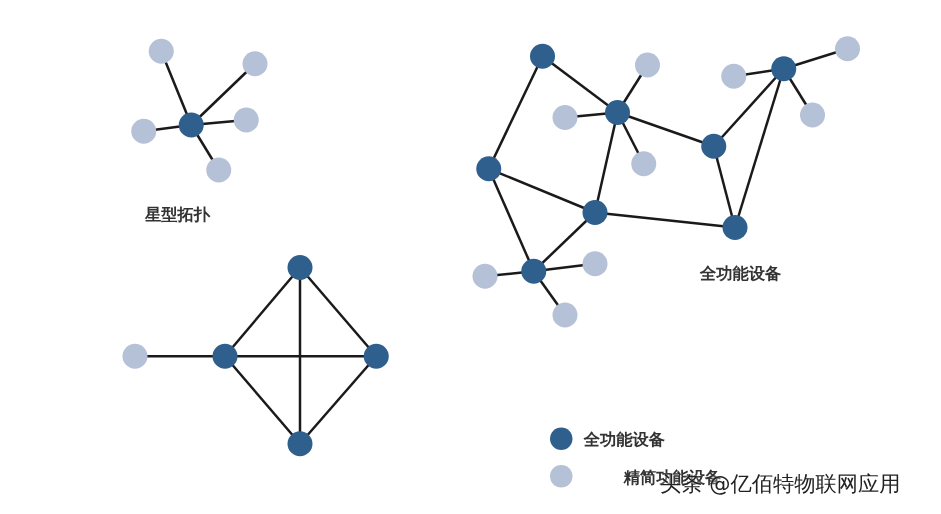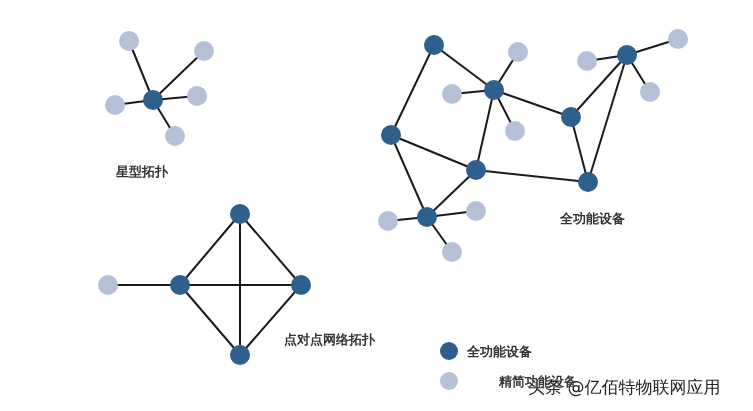--- a/index.html
+++ b/index.html
@@ -77,21 +77,20 @@
         <circle cx="678" cy="39" r="10" fill="#b5c1d7"></circle>
         <circle cx="650" cy="92" r="10" fill="#b5c1d7"></circle>
         <circle cx="388" cy="221" r="10" fill="#b5c1d7"></circle>
         <circle cx="476" cy="211" r="10" fill="#b5c1d7"></circle>
         <circle cx="452" cy="252" r="10" fill="#b5c1d7"></circle>
       </g>
     </svg>
 
   <div class="lbl" style="left:116px;top:163px;">星型拓扑</div>
   <div class="lbl" style="left:560px;top:210px;">全功能设备</div>
-  <div class="lbl" style="left:284px;top:331px;">点对点网络拓扑</div>
 
   <div>
     <div class="legend-dot" id="ld-full" style="left: 440px; top: 342px; background: rgb(47, 95, 140);"></div>
     <div class="lbl" style="left:467px;top:343px;text-align:right;">全功能设备</div>
     <div class="legend-dot" id="ld-red" style="left: 440px; top: 372px; background: rgb(181, 193, 215);"></div>
     <div class="lbl" style="left:467px;top:373px;margin-left:32px;">精简功能设备</div>
   </div>
 
   <div class="wm" style="left:528px;top:376px;">头条 @亿佰特物联网应用</div>
 </div>

